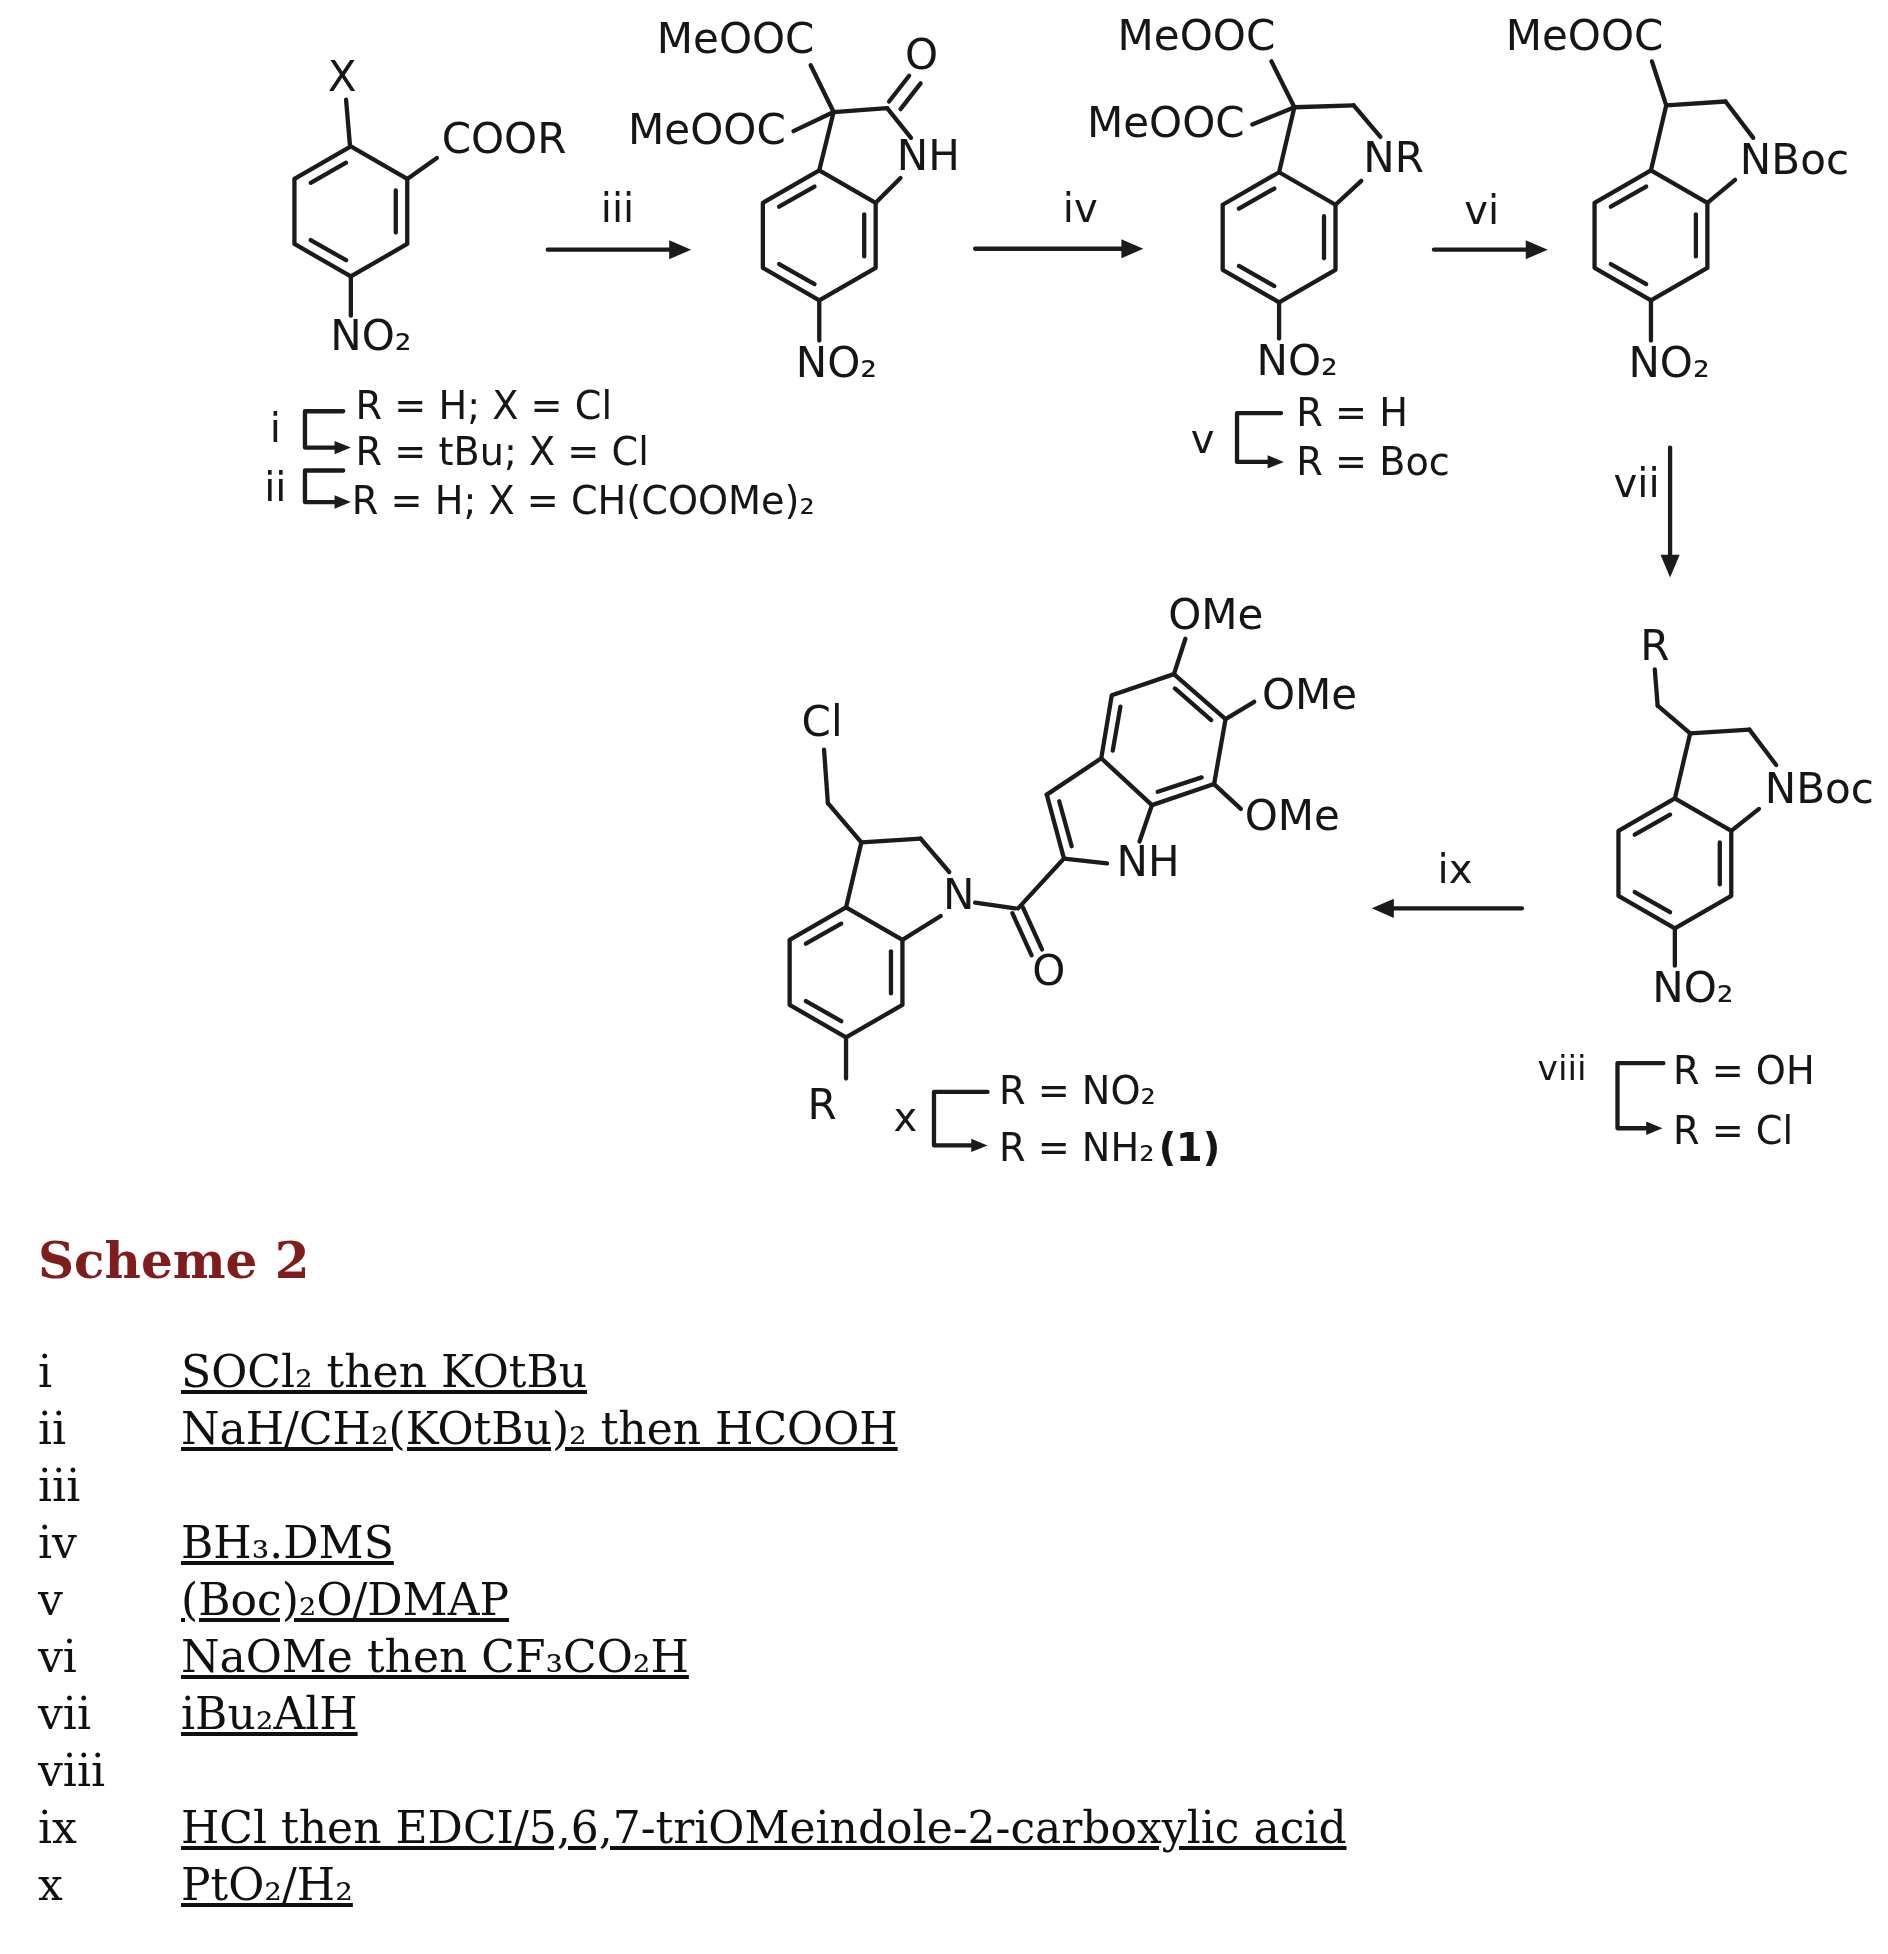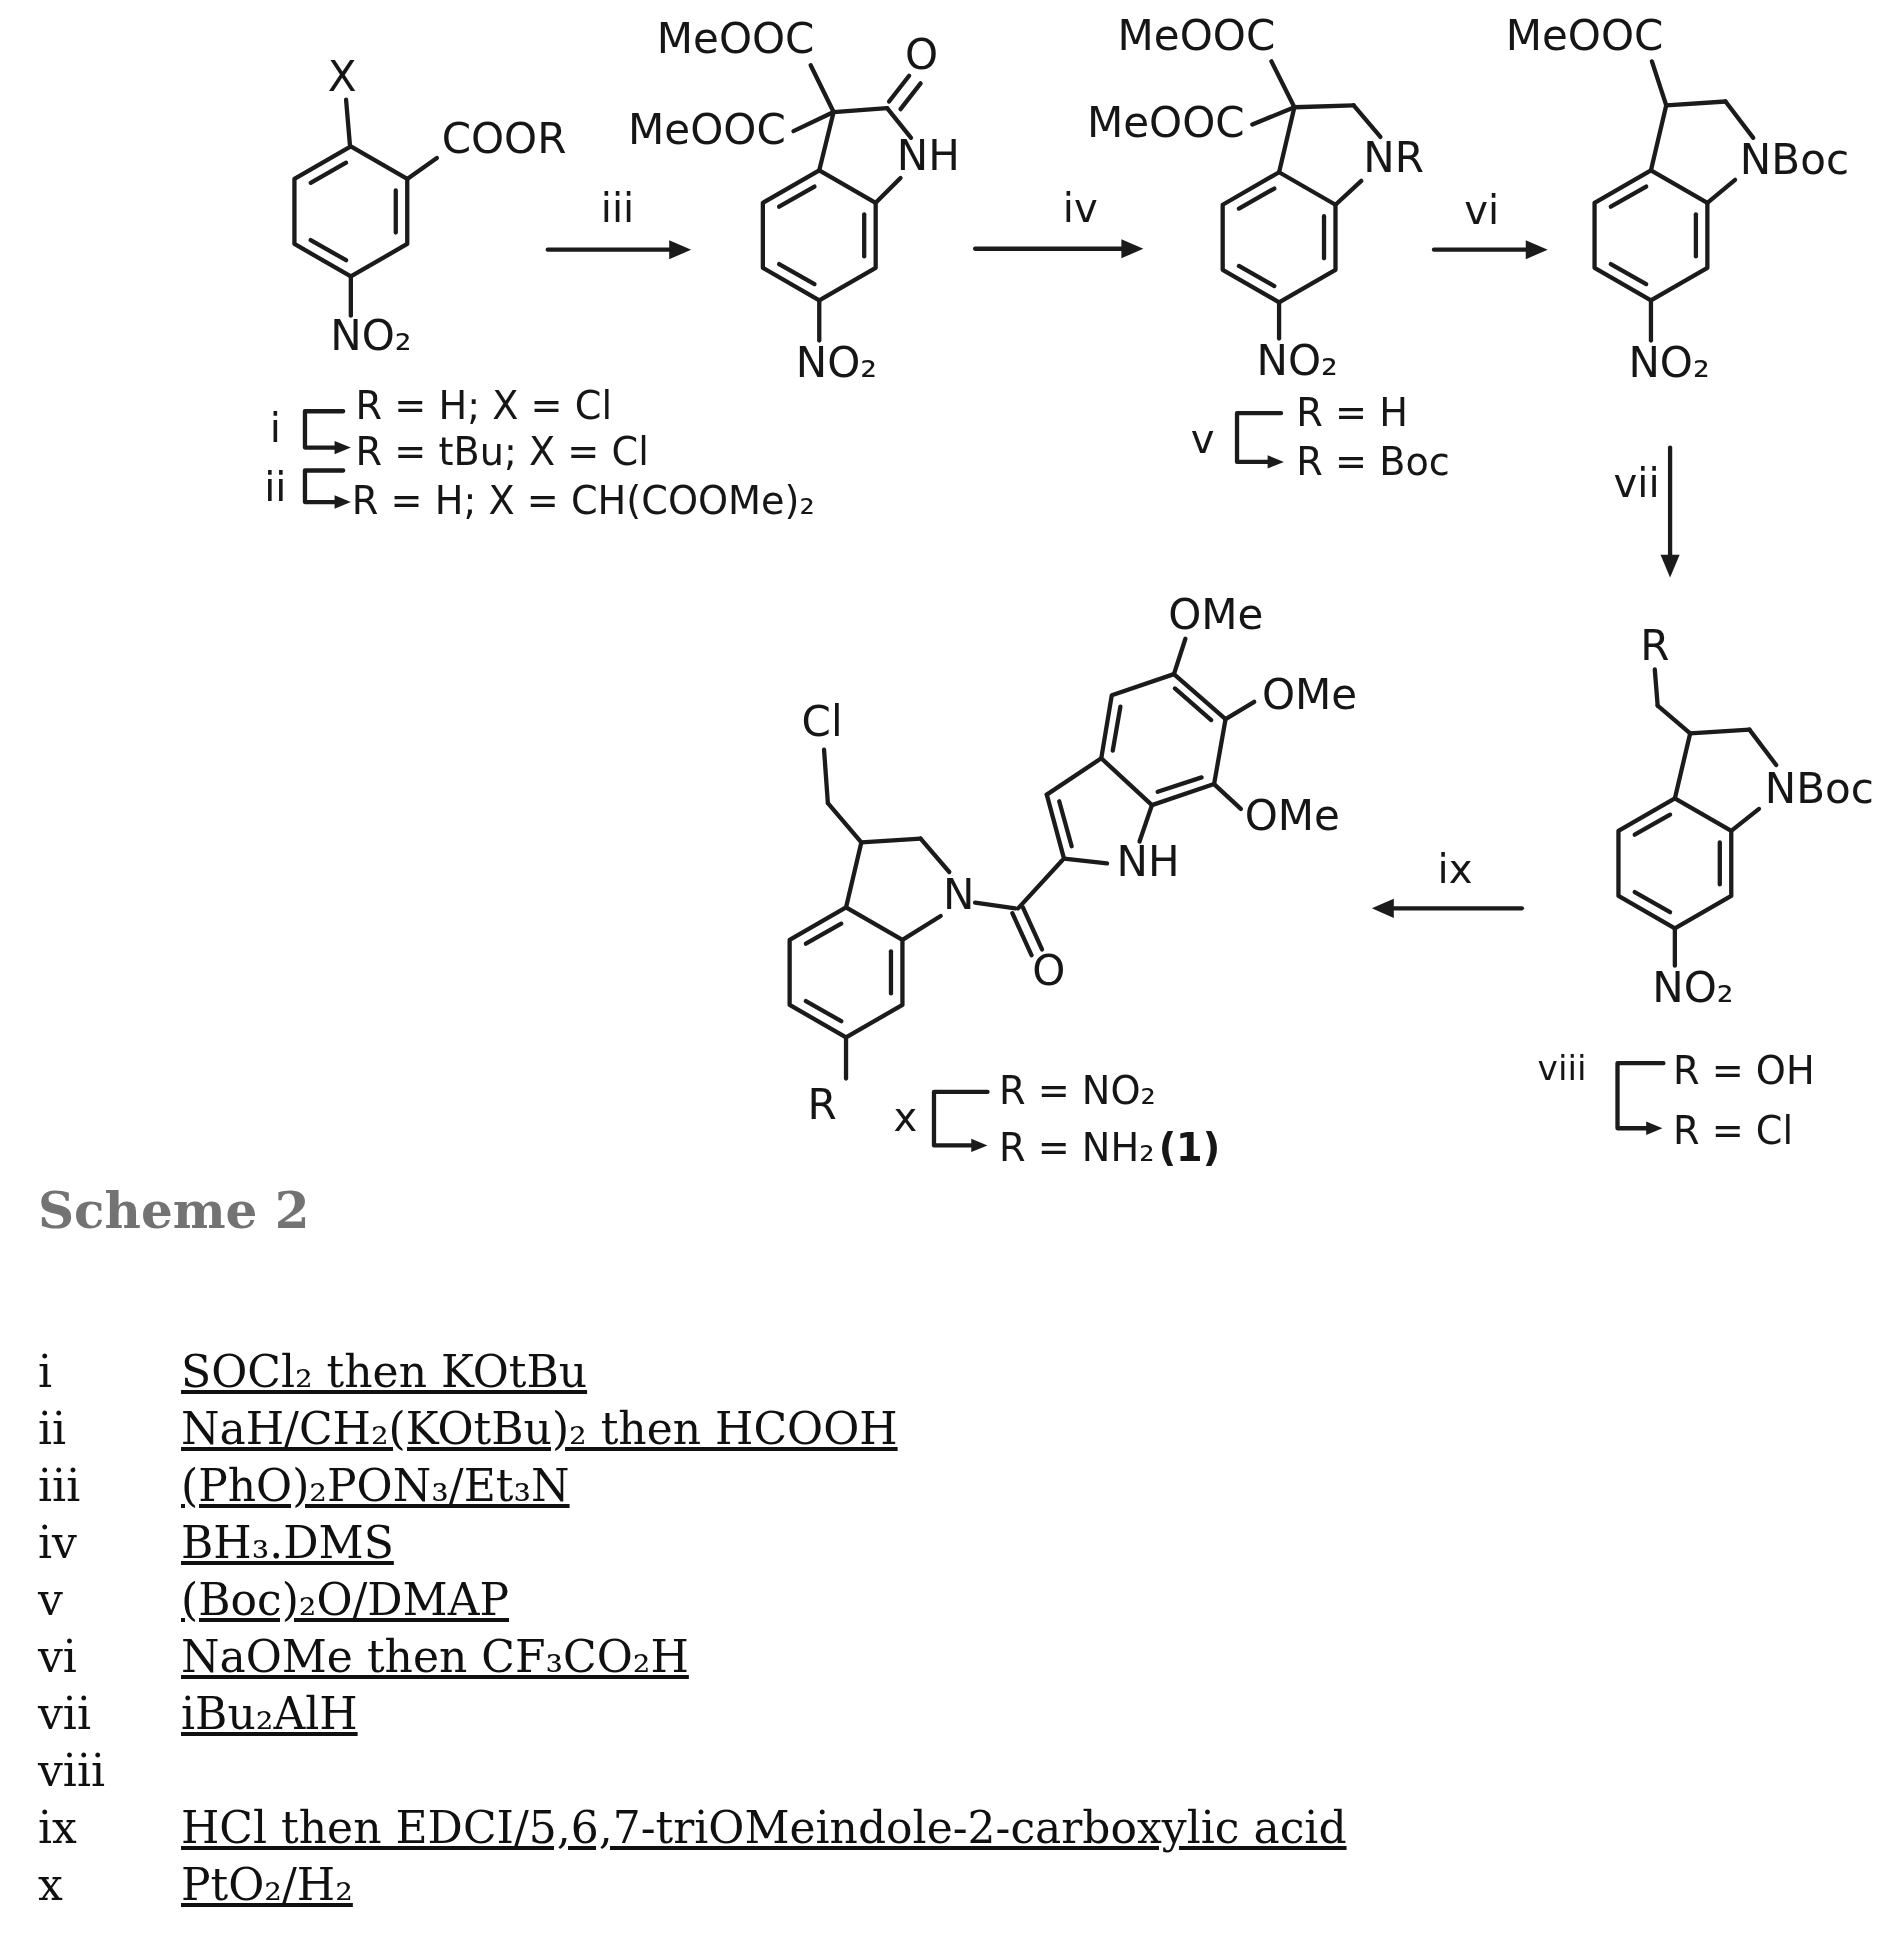--- a/index.html
+++ b/index.html
@@ -25,25 +25,25 @@
     font-family:"DejaVu Sans",sans-serif;
     font-size:44px;
   }
   svg text.assign{font-size:40px;}
   svg text.step{font-size:42px;}
   svg text.step-small{font-size:36px;}
   svg text.bold{font-weight:bold;}
   .scheme-title{
     position:absolute;
     left:38px;
-    top:1181px;
+    top:1231px;
     font-family:"DejaVu Serif",serif;
     font-weight:bold;
     font-size:50px;
-    color:#737373;
+    color:#7f1d1d;
   }
   .legend{
     position:absolute;
     left:38px;
     top:1343px;
     font-family:"DejaVu Serif",serif;
     font-size:44px;
     color:#101010;
   }
   .legend-row{display:flex;height:57px;line-height:57px;white-space:nowrap;}
@@ -249,21 +249,20 @@
     <div class="legend-row">
       <span class="lnum">i</span>
       <span class="ltext">SOCl₂ then KOtBu</span>
     </div>
     <div class="legend-row">
       <span class="lnum">ii</span>
       <span class="ltext">NaH/CH₂(KOtBu)₂ then HCOOH</span>
     </div>
     <div class="legend-row">
       <span class="lnum">iii</span>
-      <span class="ltext">(PhO)₂PON₃/Et₃N</span>
     </div>
     <div class="legend-row">
       <span class="lnum">iv</span>
       <span class="ltext">BH₃.DMS</span>
     </div>
     <div class="legend-row">
       <span class="lnum">v</span>
       <span class="ltext">(Boc)₂O/DMAP</span>
     </div>
     <div class="legend-row">

